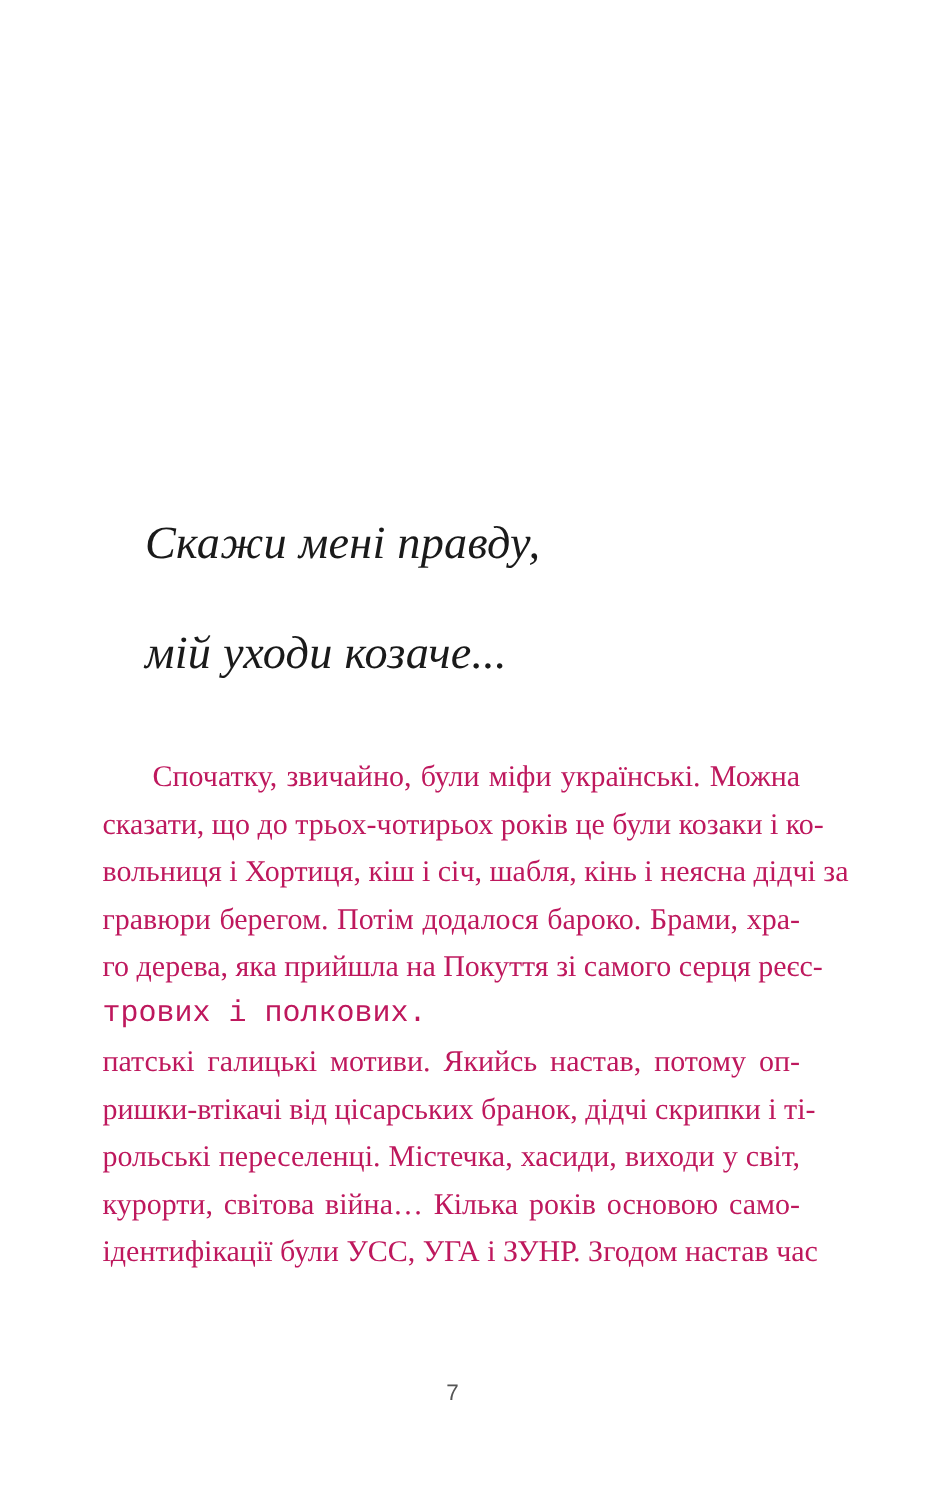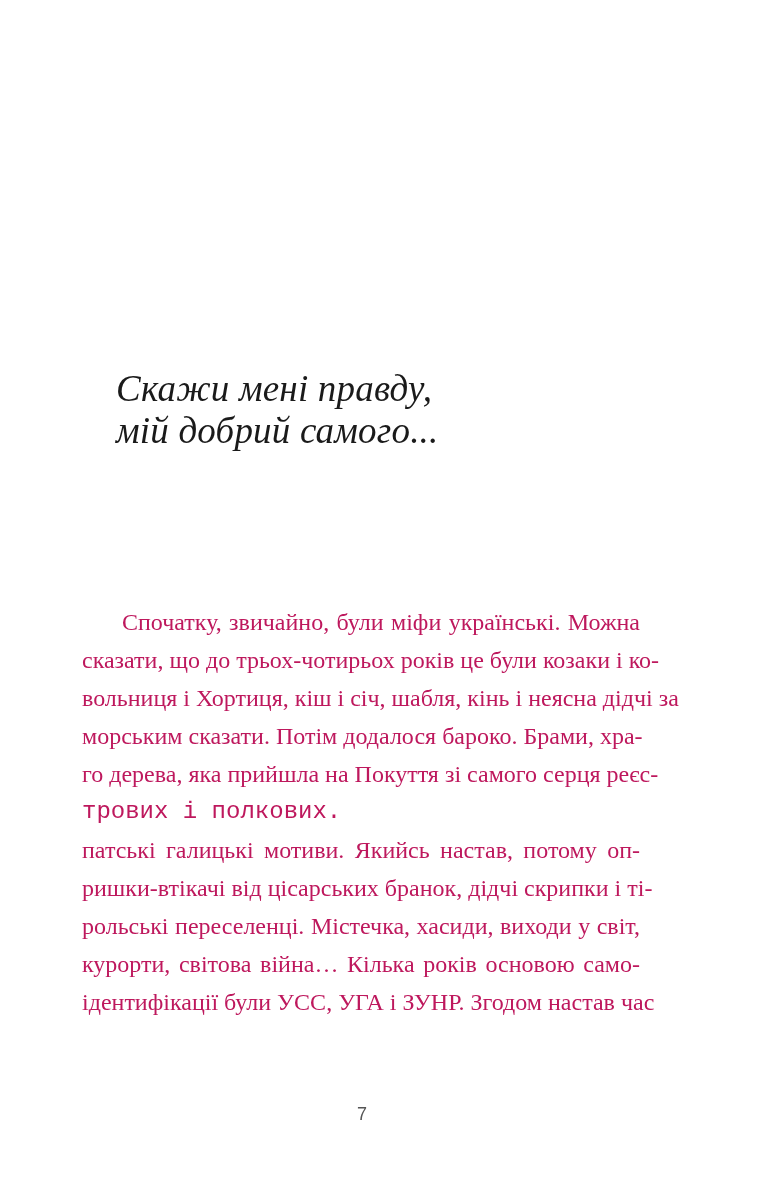--- a/index.html
+++ b/index.html
@@ -19,21 +19,21 @@
       position: absolute;
       left: 116px;
       top: 368px;
       width: 520px;
       font-style: italic;
       font-size: 37px;
       line-height: 42px;
       color: #1a1a1a;
       letter-spacing: 0.2px;
     }
-    .chapter-title span { display: block; white-space: nowrap; }
+    .chapter-title span { display: block; white-space: nowrap; margin-top: 46px; }
     .body-text {
       position: absolute;
       left: 82px;
       top: 603px;
       width: 558px;
     }
     .line {
       display: block;
       height: 38px;
       line-height: 38px;
@@ -54,29 +54,29 @@
       font-family: "Liberation Sans", "DejaVu Sans", sans-serif;
       font-size: 18px;
       color: #555555;
     }
   </style>
 </head>
 <body>
 
 <div class="chapter-title">
   <span>Скажи мені правду,</span>
-  <span>мій добрий самого...</span>
+  <span>мій уходи козаче...</span>
 </div>
 
 <div class="body-text">
   <div>
     <span class="line indent">Спочатку, звичайно, були міфи українські. Можна</span>
     <span class="line">сказати, що до трьох-чотирьох років це були  козаки і ко-</span>
     <span class="line">вольниця і Хортиця, кіш і січ, шабля, кінь і неясна дідчі за</span>
-    <span class="line">морським сказати. Потім додалося бароко. Брами, хра-</span>
+    <span class="line">гравюри берегом. Потім додалося бароко. Брами, хра-</span>
     <span class="line">го дерева, яка прийшла на Покуття зі самого серця реєс-</span>
     <span class="line last">трових і полкових.</span>
   </div>
   <div>
     <span class="line">патські галицькі мотиви. Якийсь настав, потому оп-</span>
     <span class="line">ришки-втікачі від цісарських бранок, дідчі скрипки і ті-</span>
     <span class="line">рольські переселенці. Містечка, хасиди, виходи у світ,</span>
     <span class="line">курорти, світова війна… Кілька років основою само-</span>
     <span class="line">ідентифікації були УСС, УГА і ЗУНР.  Згодом настав час</span>
   </div>

